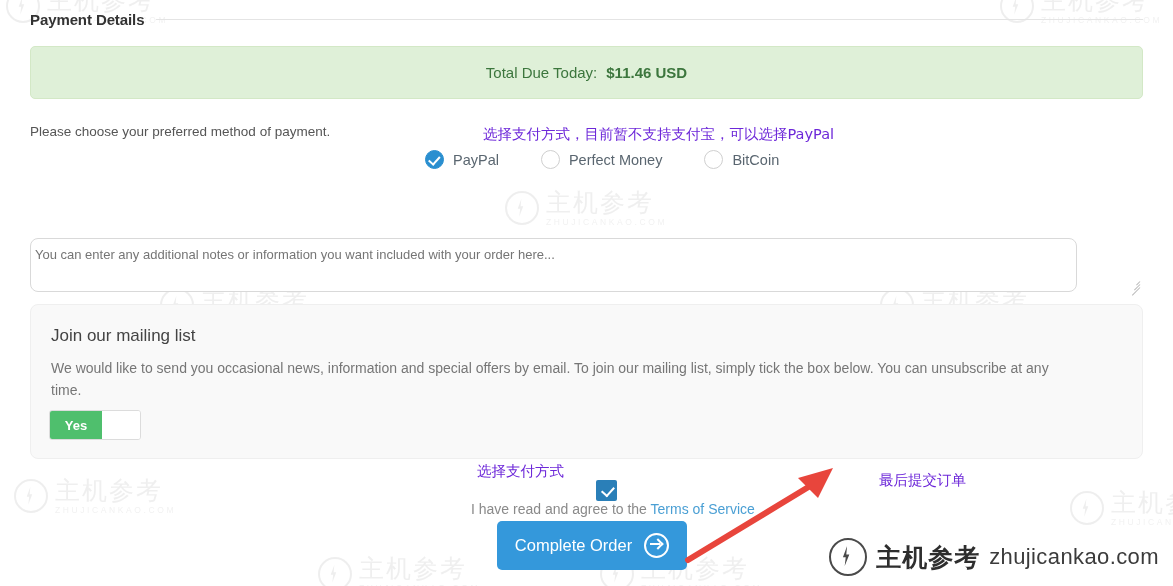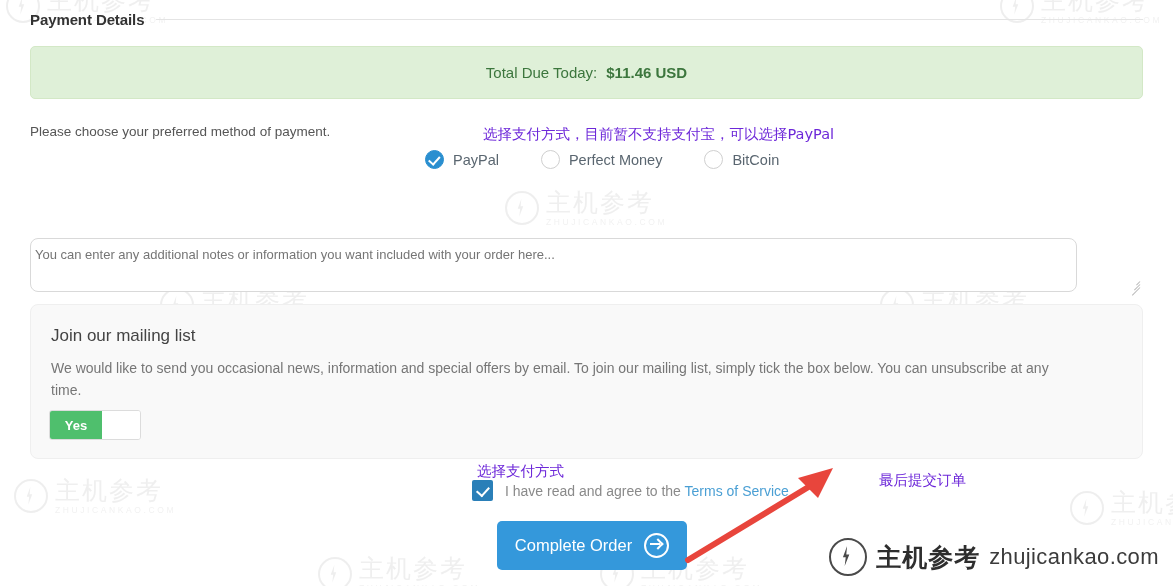--- a/index.html
+++ b/index.html
@@ -288,25 +288,26 @@
     justify-content: center;
   }
   .toggle .tg-off {
     flex: 1;
     background: #ffffff;
   }
 
   
   .tos-row {
     position: absolute;
-    left: 472px;
+    left: 459px;
     top: 480px;
     display: flex;
     align-items: center;
     z-index: 10;
+    flex-direction: column;
   }
   .tos-box {
     width: 21px;
     height: 21px;
     background: #2a7fb8;
     border-radius: 2px;
     position: relative;
     flex: 0 0 auto;
     cursor: pointer;
   }

